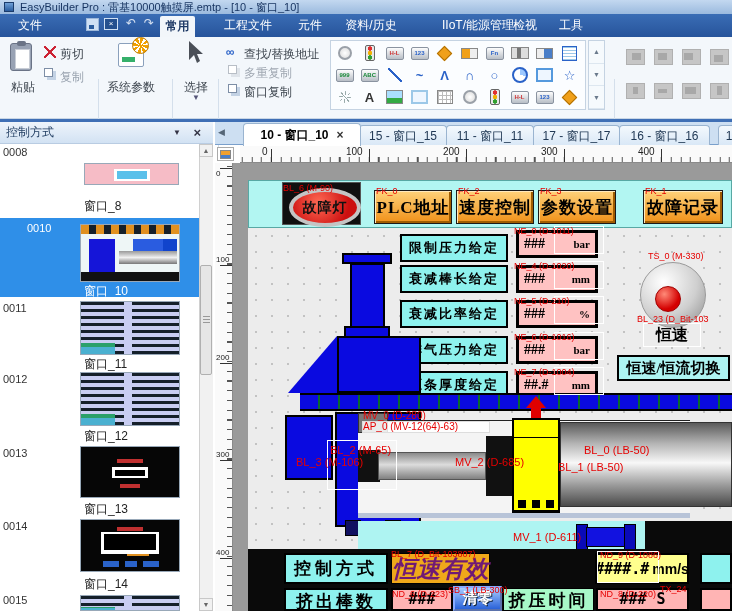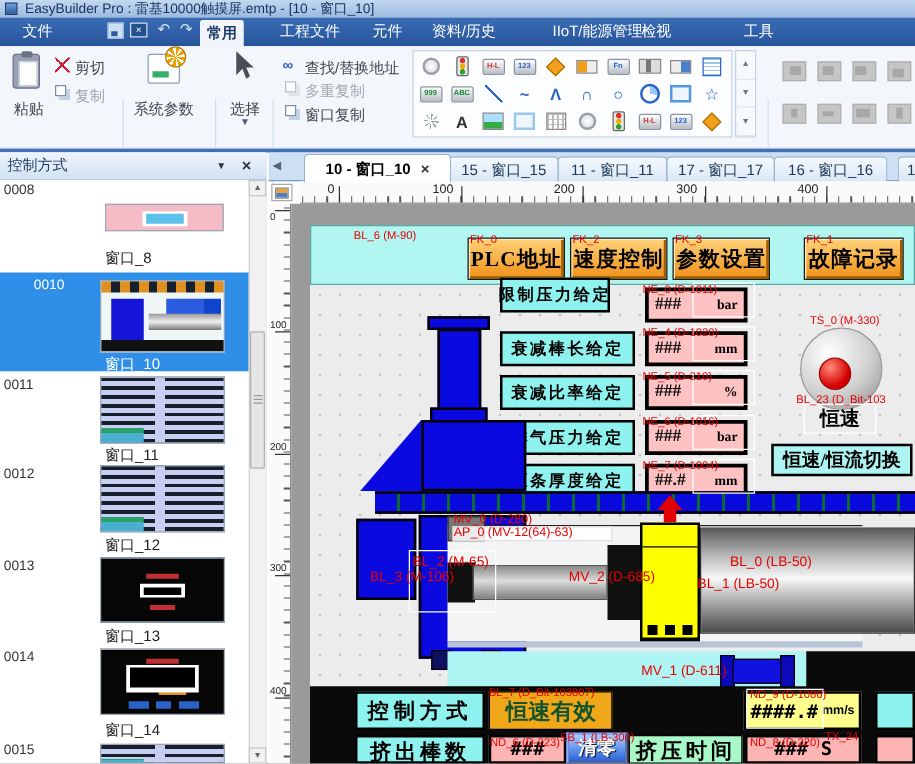--- a/index.html
+++ b/index.html
@@ -156,21 +156,21 @@
     <span class="qicon expico" style="left:104px;">×</span>
     <span class="qicon" style="left:126px;top:2px;">↶</span>
     <span class="qicon" style="left:144px;top:2px;">↷</span>
     <span class="qicon" style="left:160px;top:1px;font-size:8px;">▾</span>
     <div class="mitem mtab-active" style="left:160px;width:35px;top:2px;height:21px;">常用</div>
     <div class="mitem" style="left:216px;width:64px;">工程文件</div>
     <div class="mitem" style="left:290px;width:40px;">元件</div>
     <div class="mitem" style="left:338px;width:66px;">资料/历史</div>
     <div class="mitem" style="left:410px;width:88px;margin-left:24px;">IIoT/能源管理</div>
     <div class="mitem" style="left:506px;width:38px;">检视</div>
-    <div class="mitem" style="left:552px;width:38px;margin-left:36px;">工具</div>
+    <div class="mitem" style="left:552px;width:38px;">工具</div>
   </div>
 
   <div class="abs ribbon">
     <span class="abs clipboard" style="left:10px;top:6px;">
         <b></b>
         <i></i>
       </span>
     <div class="rlabel" style="left:6px;top:42px;width:34px;text-align:center;">粘贴</div>
     <span class="abs scissors" style="left:44px;top:9px;"></span>
     <div class="rlabel" style="left:60px;top:9px;">剪切</div>
@@ -428,40 +428,45 @@
     <span class="vtall" style="top:297px;"></span>
       <span class="vnum" style="top:287px;">300</span>
     <span class="vtall" style="top:395px;"></span>
       <span class="vnum" style="top:385px;">400</span>
   </div>
 
   <div class="abs canvasbg"></div>
   <div class="abs hmistrip"></div>
   <div class="abs hmibody"></div>
 
+  <div class="abs faultbox">
+    <div class="faultoval">
+        <span>故障灯</span>
+      </div>
+  </div>
   <span class="r" style="left:283px;top:183px;">BL_6 (M-90)</span>
 
   <div class="abs ob" style="left:374px;top:190px;width:78px;height:34px;">
       <span>PLC地址</span>
     </div>
   <span class="r" style="left:376px;top:186px;">FK_0</span>
   <div class="abs ob" style="left:456px;top:190px;width:78px;height:34px;">
       <span>速度控制</span>
     </div>
   <span class="r" style="left:458px;top:186px;">FK_2</span>
   <div class="abs ob" style="left:538px;top:190px;width:78px;height:34px;">
       <span>参数设置</span>
     </div>
   <span class="r" style="left:540px;top:186px;">FK_3</span>
   <div class="abs ob" style="left:643px;top:190px;width:80px;height:34px;">
       <span>故障记录</span>
     </div>
   <span class="r" style="left:645px;top:186px;">FK_1</span>
 
-  <div class="abs cyb" style="left:400px;top:222px;width:88px;height:28px;">
+  <div class="abs cyb" style="left:400px;top:234px;width:108px;height:28px;">
       <span>限制压力给定</span>
     </div>
   <div class="abs cyb" style="left:400px;top:265px;width:108px;height:28px;">
       <span>衰减棒长给定</span>
     </div>
   <div class="abs cyb" style="left:400px;top:300px;width:108px;height:28px;text-align:center;">
       <span>衰减比率给定</span>
     </div>
   <div class="abs cyb" style="left:400px;top:336px;width:108px;height:28px;">
       <span>排气压力给定</span>
@@ -564,28 +569,28 @@
   <div class="abs blackcell" style="left:645px;top:521px;width:87px;height:32px;"></div>
   <div class="abs" style="left:576px;top:524px;width:12px;height:26px;background:#0a0ab8;border:1px solid #000;"></div>
   <div class="abs" style="left:586px;top:527px;width:40px;height:20px;background:#1212e0;border:1px solid #000;"></div>
   <div class="abs" style="left:624px;top:524px;width:12px;height:26px;background:#0a0ab8;border:1px solid #000;"></div>
   <span class="r r11" style="left:513px;top:531px;">MV_1 (D-611)</span>
 
   <div class="abs blackcell" style="left:248px;top:549px;width:484px;height:62px;"></div>
   <div class="abs cyb" style="left:284px;top:553px;width:104px;height:31px;font-size:17px;letter-spacing:4px;">
       <span>控制方式</span>
     </div>
-  <div class="abs flex serif" style="left:391px;top:553px;width:99px;height:31px;background:#f0a81a;border:1px solid #000;font-size:18px;color:#14532d;">
+  <div class="abs flex serif" style="left:391px;top:553px;width:99px;height:31px;background:#f0a81a;border:1px solid #000;font-size:24px;color:#701a75;font-style:italic;">
       <span>恒速有效</span>
     </div>
   <span class="r" style="left:391px;top:549px;">BL_7 (D_Bit-103807)</span>
   <div class="abs flex" style="left:595px;top:553px;width:94px;height:31px;background:#ffff8e;border:2px solid #000;box-sizing:border-box;
        font:bold 15px 'DejaVu Sans Mono',monospace;gap:3px;">
     <span>####.#</span>
-    <span style="font-size:10px;font-family:'Liberation Sans',sans-serif;">mm/s</span>
+    <span style="font-size:14px;font-family:'Liberation Sans',sans-serif;">mm/s</span>
   </div>
   <span class="r" style="left:600px;top:550px;">ND_9 (D-1086)</span>
   <span class="wbox" style="left:597px;top:551px;width:60px;height:30px;"></span>
   <div class="abs cyb" style="left:700px;top:553px;width:32px;height:31px;"></div>
 
   <div class="abs cyb" style="left:284px;top:588px;width:104px;height:23px;font-size:17px;letter-spacing:3px;align-items:flex-start;">
       <span>挤出棒数</span>
     </div>
   <div class="abs flex" style="left:391px;top:588px;width:62px;height:23px;background:#ffb4b4;border:2px solid #000;box-sizing:border-box;font:bold 15px 'DejaVu Sans Mono',monospace;align-items:flex-start;">
       <span>###</span>

